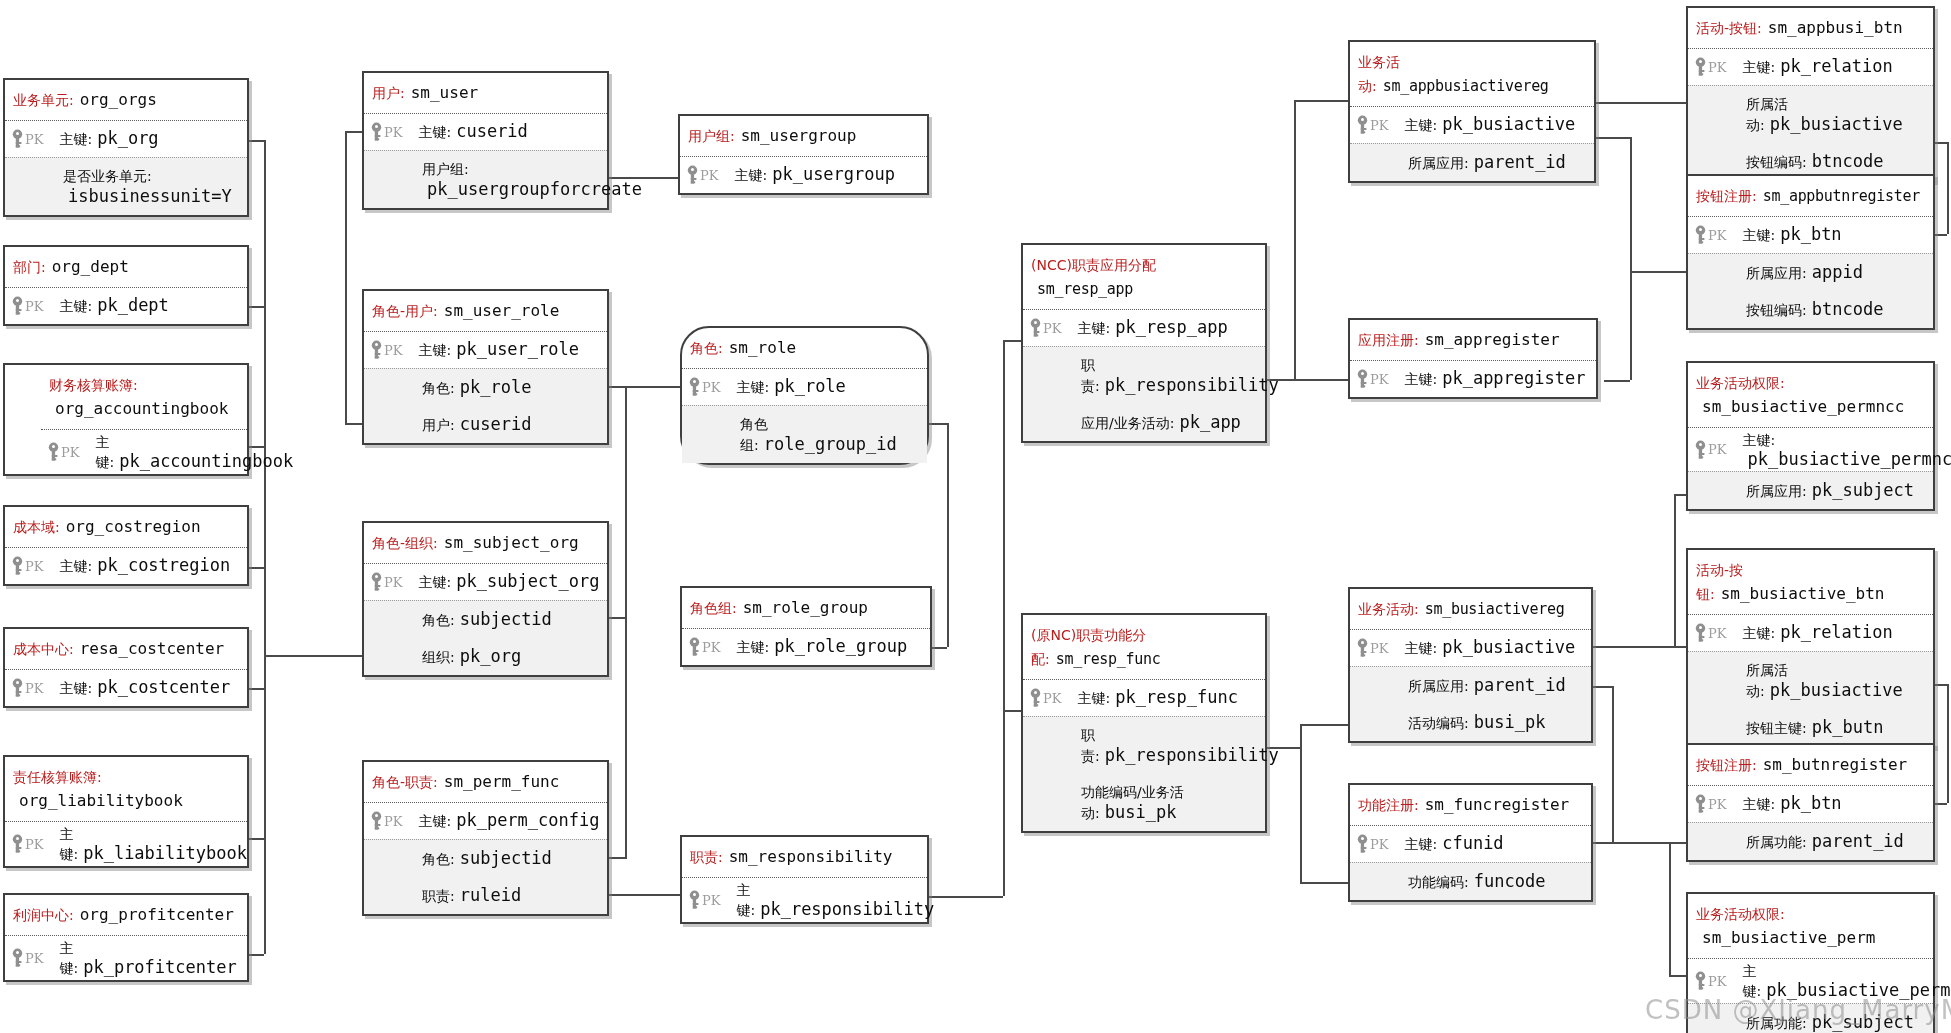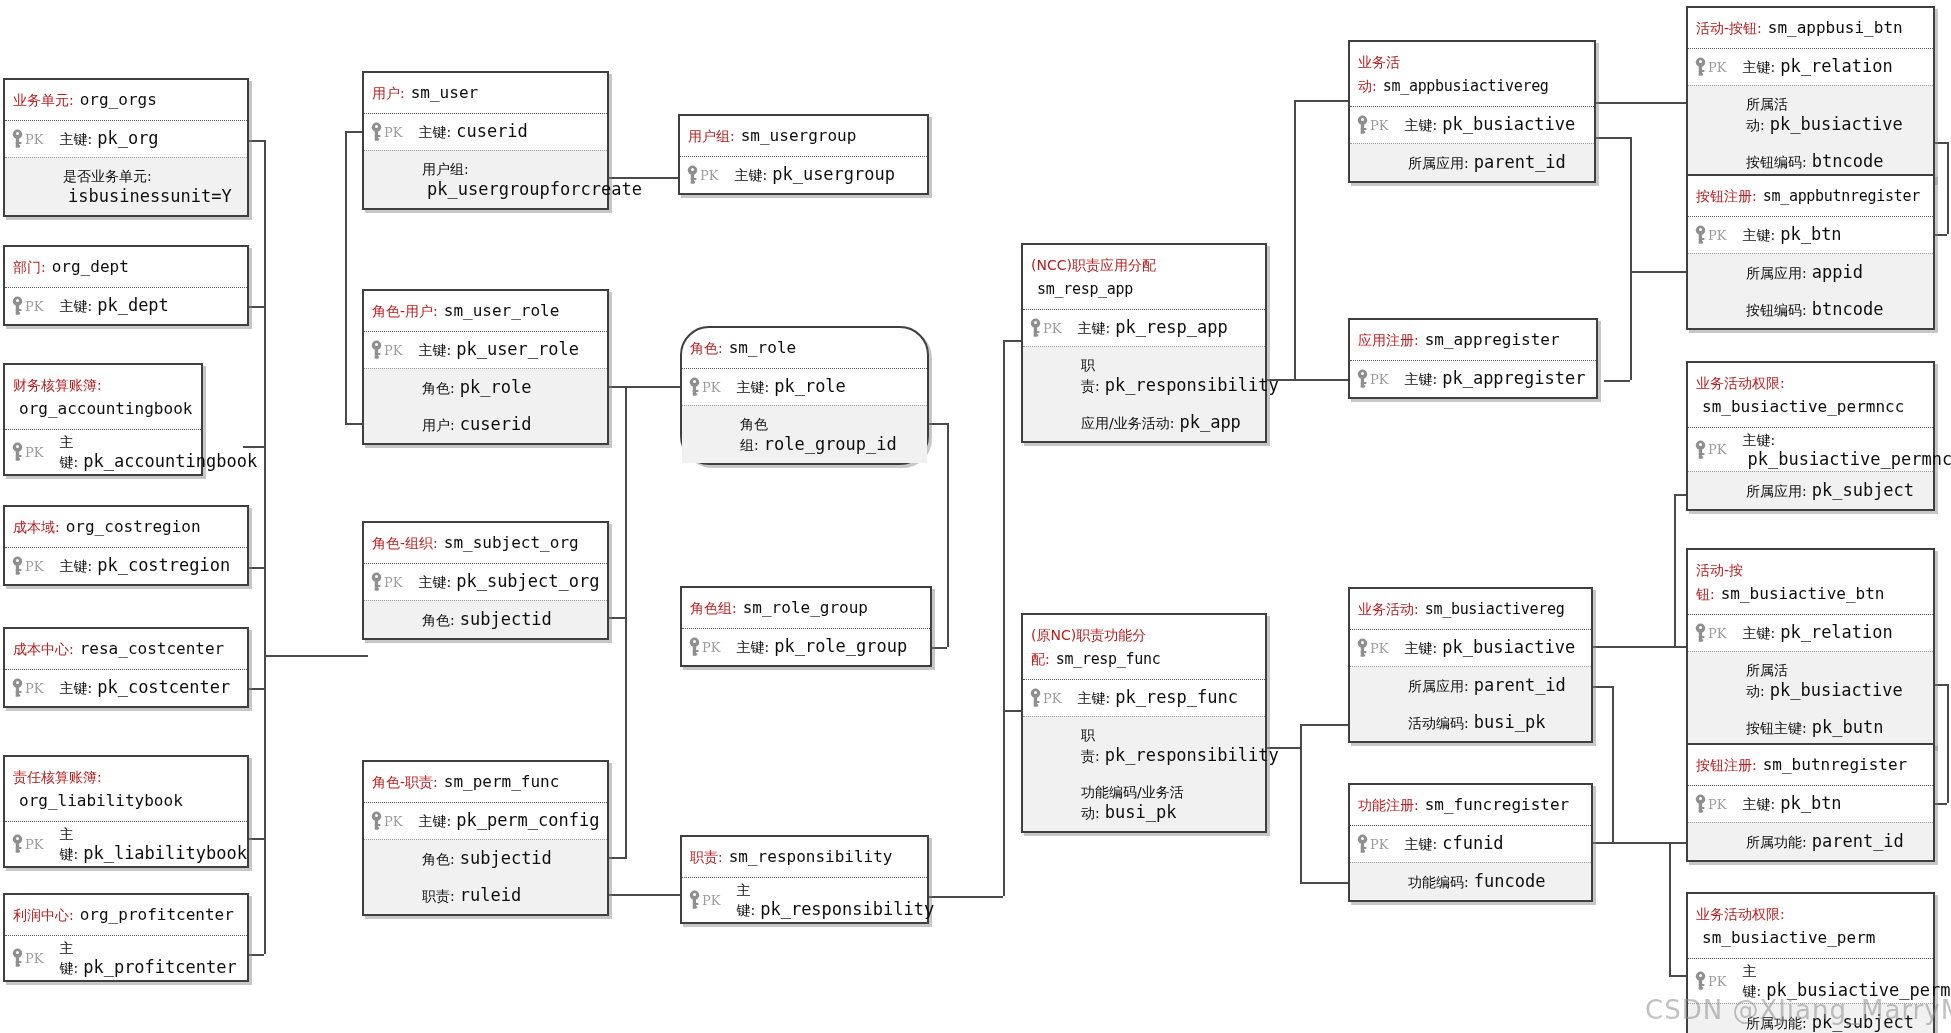--- a/index.html
+++ b/index.html
@@ -107,21 +107,21 @@
             <circle cx="6.5" cy="4.4" r="1.5" fill="#ffffff"></circle>
             <rect x="4.8" y="9" width="3.3" height="9.6" fill="#8f8f8f"></rect>
             <rect x="4.8" y="13" width="5.6" height="2" fill="#8f8f8f"></rect>
             <rect x="4.8" y="16.3" width="4.4" height="2" fill="#8f8f8f"></rect>
           </svg>
         </span>
         <span class="pk-tag">PK</span>
         <div class="pk-text"><span class="zh">主键:</span><span class="val">pk_dept</span></div>
       </div>
     </div>
-    <div class="entity" style="left: 3px; top: 363px; width: 200px;">
+    <div class="entity" style="left: 3px; top: 363px; width: 246px; padding-left: 36px;">
       <div class="e-title"><span class="zh">财务核算账簿:</span><br><span class="tbl">org_accountingbook</span></div>
       <div class="e-pk">
         <span class="key-icon">
           <svg width="13" height="20" viewBox="0 0 13 20" xmlns="http://www.w3.org/2000/svg">
             <circle cx="6.5" cy="5.3" r="4.7" fill="#8f8f8f"></circle>
             <circle cx="6.5" cy="4.4" r="1.5" fill="#ffffff"></circle>
             <rect x="4.8" y="9" width="3.3" height="9.6" fill="#8f8f8f"></rect>
             <rect x="4.8" y="13" width="5.6" height="2" fill="#8f8f8f"></rect>
             <rect x="4.8" y="16.3" width="4.4" height="2" fill="#8f8f8f"></rect>
           </svg>
@@ -243,20 +243,21 @@
             <rect x="4.8" y="9" width="3.3" height="9.6" fill="#8f8f8f"></rect>
             <rect x="4.8" y="13" width="5.6" height="2" fill="#8f8f8f"></rect>
             <rect x="4.8" y="16.3" width="4.4" height="2" fill="#8f8f8f"></rect>
           </svg>
         </span>
         <span class="pk-tag">PK</span>
         <div class="pk-text"><span class="zh">主键:</span><span class="val">pk_subject_org</span></div>
       </div>
       <div class="e-attrs">
         <div class="e-attr"><span class="zh">角色:</span><span class="val">subjectid</span></div>
+        <div class="e-attr"><span class="zh">组织:</span><span class="val">pk_org</span></div>
       </div>
     </div>
     <div class="entity" style="left: 362px; top: 760px; width: 247px;">
       <div class="e-title"><span class="zh">角色-职责:</span><span class="tbl">sm_perm_func</span></div>
       <div class="e-pk">
         <span class="key-icon">
           <svg width="13" height="20" viewBox="0 0 13 20" xmlns="http://www.w3.org/2000/svg">
             <circle cx="6.5" cy="5.3" r="4.7" fill="#8f8f8f"></circle>
             <circle cx="6.5" cy="4.4" r="1.5" fill="#ffffff"></circle>
             <rect x="4.8" y="9" width="3.3" height="9.6" fill="#8f8f8f"></rect>

